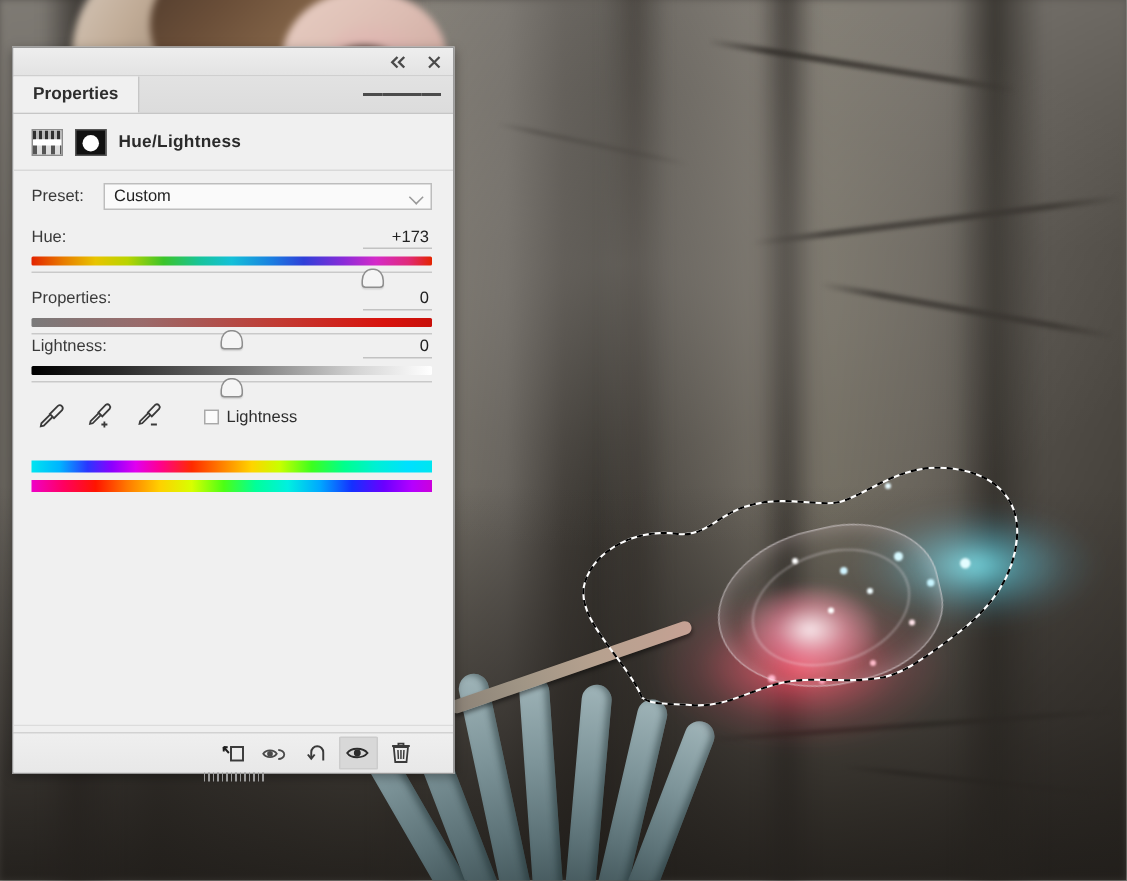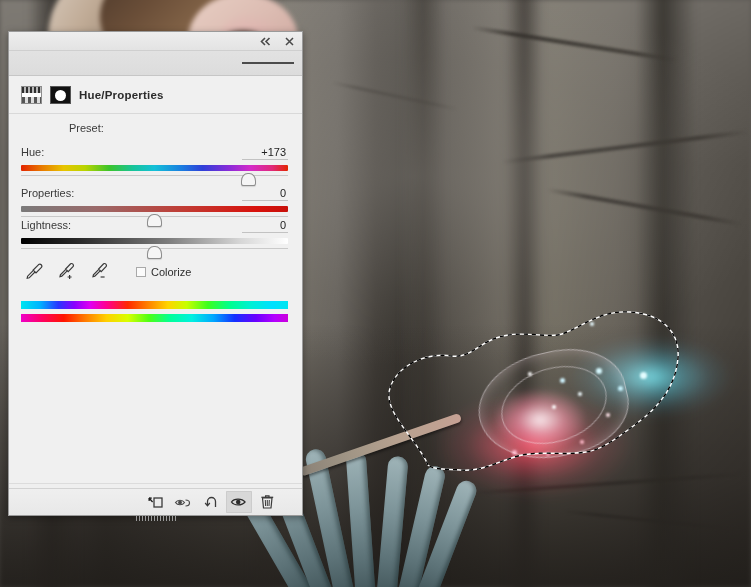--- a/index.html
+++ b/index.html
@@ -333,46 +333,51 @@
       </svg>
     </div>
     <div class="tb-btn">
       <svg width="9" height="9" viewBox="0 0 9 9">
         <path d="M1 1 L8 8 M8 1 L1 8" stroke="#4a4a4a" stroke-width="1.5" fill="none"></path>
       </svg>
     </div>
   </div>
 
   <div class="tab-row">
+    <div class="tab">Properties</div>
     <div class="hamburger">
       <span></span>
         <span></span>
         <span></span>
         <span></span>
     </div>
   </div>
 
   <div class="panel-body">
 
     <div class="adj-head">
       <div class="adj-icon">
           <i></i>
           <i></i>
           <i></i>
         </div>
       <div class="mask-icon">
           <b></b>
         </div>
-      <div class="adj-title">Hue/Properties</div>
+      <div class="adj-title">Hue/Lightness</div>
     </div>
 
     <div class="sep"></div>
 
-    <div class="field-row" style="padding-top:8px;margin-left:48px;">
+    <div class="field-row" style="padding-top:8px;">
       <div class="field-label">Preset:</div>
+      <div class="combo">
+        <span>Custom</span>
+        <span class="chev"></span>
+      </div>
     </div>
 
 
     <div class="slider-block" style="padding-top:12px;">
       <div class="slider-head">
         <span class="slider-name">Hue:</span>
         <span class="slider-val">+173</span>
       </div>
       <div class="track hue">
         <div class="track-underline"></div>
@@ -418,21 +423,21 @@
       </div>
       <div class="eyed">
         <svg width="18" height="18" viewBox="0 0 18 18">
           <path d="M12.6 1.8 a1.9 1.9 0 0 1 2.6 2.6 L10.2 9.6 l-2.6-2.6 z" fill="none" stroke="#3a3a3a" stroke-width="1.2"></path>
           <path d="M7.8 7.4 L2.4 12.8 L2.0 14.6 L3.8 14.2 L9.2 8.8" fill="none" stroke="#3a3a3a" stroke-width="1.2"></path>
           <path d="M9.6 15 h4" stroke="#3a3a3a" stroke-width="1.2"></path>
         </svg>
       </div>
       <div class="colorize-wrap">
         <span class="cbox"></span>
-        <span class="colorize-lbl">Colorize</span>
+        <span class="colorize-lbl">Lightness</span>
       </div>
     </div>
 
     <div class="ramps">
       <div class="ramp out"></div>
       <div class="ramp in"></div>
     </div>
 
   </div>
 

